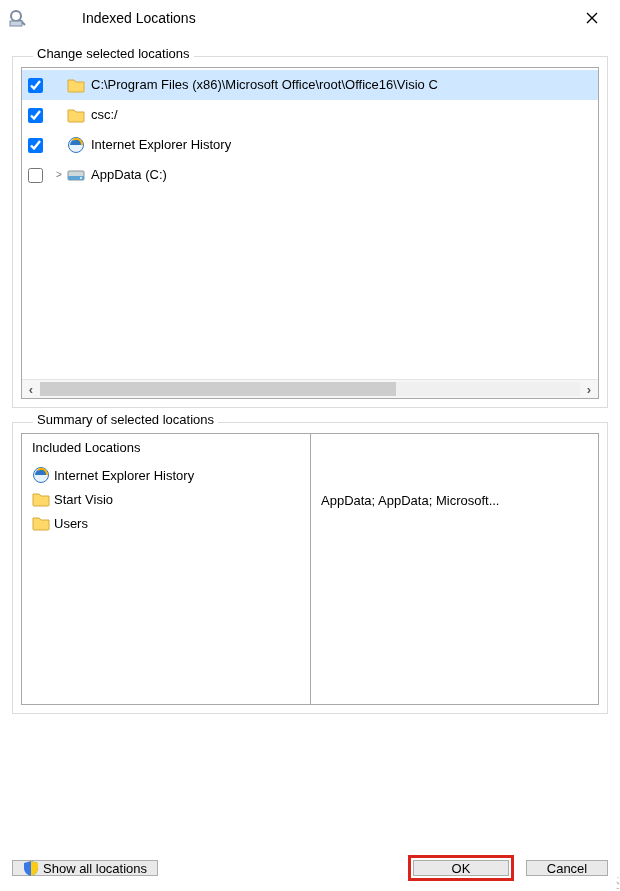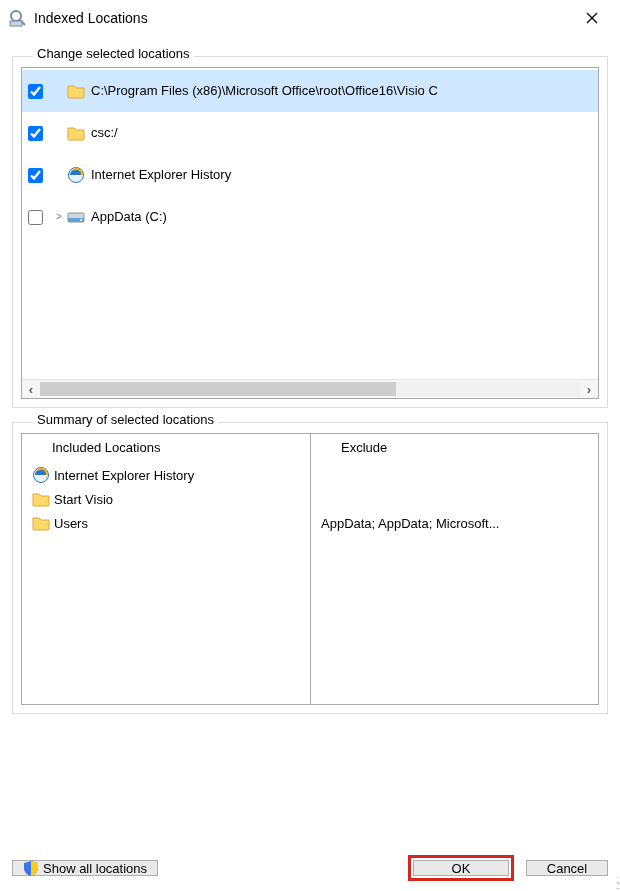--- a/index.html
+++ b/index.html
@@ -15,21 +15,21 @@
     margin:0;padding:0;background:#fff;
     font-family:var(--dlg-font);font-size:13px;color:var(--text);
   }
   .dialog{
     width:620px;height:891px;box-sizing:border-box;
     background:var(--bg);display:flex;flex-direction:column;
   }
   
   .titlebar{
     display:flex;align-items:center;height:36px;
-    padding:0 8px;font-size:14px;border-bottom:none;
+    padding:0 8px;font-size:14px;border-bottom:none;gap:48px;
   }
   .titlebar .icon{width:20px;height:20px;margin-right:6px;}
   .titlebar .title{flex:1 1 auto;}
   .titlebar .close{
     width:40px;height:28px;display:flex;align-items:center;justify-content:center;
     cursor:default;
   }
   .titlebar .close svg{width:12px;height:12px;}
   
   .body{flex:1 1 auto;display:flex;flex-direction:column;padding:6px 12px 0 12px;}
@@ -42,21 +42,21 @@
     padding:0 4px;font-size:13px;
   }
   
   .tree{
     border:1px solid var(--border);height:330px;position:relative;
     display:flex;flex-direction:column;justify-content:space-between;
     background:var(--bg);
   }
   .tree-rows{padding:2px 0;}
   .tree-row{
-    display:flex;align-items:center;height:42px;line-height:26px;
+    display:flex;align-items:center;height:30px;line-height:26px;
     padding-left:6px;white-space:nowrap;overflow:hidden;
   }
   .tree-row.selected{background:var(--hl);}
   .tree-row input[type=checkbox]{
     width:15px;height:15px;margin:0 10px 0 0;flex:0 0 auto;
   }
   .tree-row .expando{
     width:12px;text-align:center;margin-right:2px;color:#7a7a7a;font-size:10px;
   }
   .tree-row .row-icon{width:18px;height:18px;margin-right:6px;flex:0 0 auto;}
@@ -75,21 +75,21 @@
     position:absolute;top:0;left:0;width:66%;height:100%;background:var(--scroll);
   }
   
   .summary{
     border:1px solid var(--border);height:270px;display:flex;background:var(--bg);
   }
   .summary .col{
     flex:1 1 50%;padding:6px 10px;box-sizing:border-box;overflow:hidden;
   }
   .summary .col + .col{border-left:1px solid var(--border);}
-  .summary .colhead{font-size:13px;margin-bottom:8px;margin-left:20px;}
+  .summary .colhead{font-size:13px;margin-bottom:8px;}
   .summary .entry{
     display:flex;align-items:center;height:24px;white-space:nowrap;
   }
   .summary .entry .row-icon{width:18px;height:18px;margin-right:4px;}
   
   .footer{
     padding:14px 12px 10px 12px;display:flex;align-items:center;
   }
   .btn{
     height:16px;min-width:82px;padding:0 10px;
@@ -246,21 +246,20 @@
                 <span class="row-icon">
                   <svg viewBox="0 0 18 18">
                     <use href="#ic-folder"></use>
                   </svg>
                 </span>
                 <span>Users</span>
               </div>
             </div>
         </div>
         <div class="col">
-          <div class="colhead">Exclude</div>
           <div id="exclude-list">
               <div class="entry">
                 <span>&nbsp;</span>
               </div>
               <div class="entry">
                 <span>&nbsp;</span>
               </div>
               <div class="entry">
                 <span>AppData; AppData; Microsoft...</span>
               </div>

